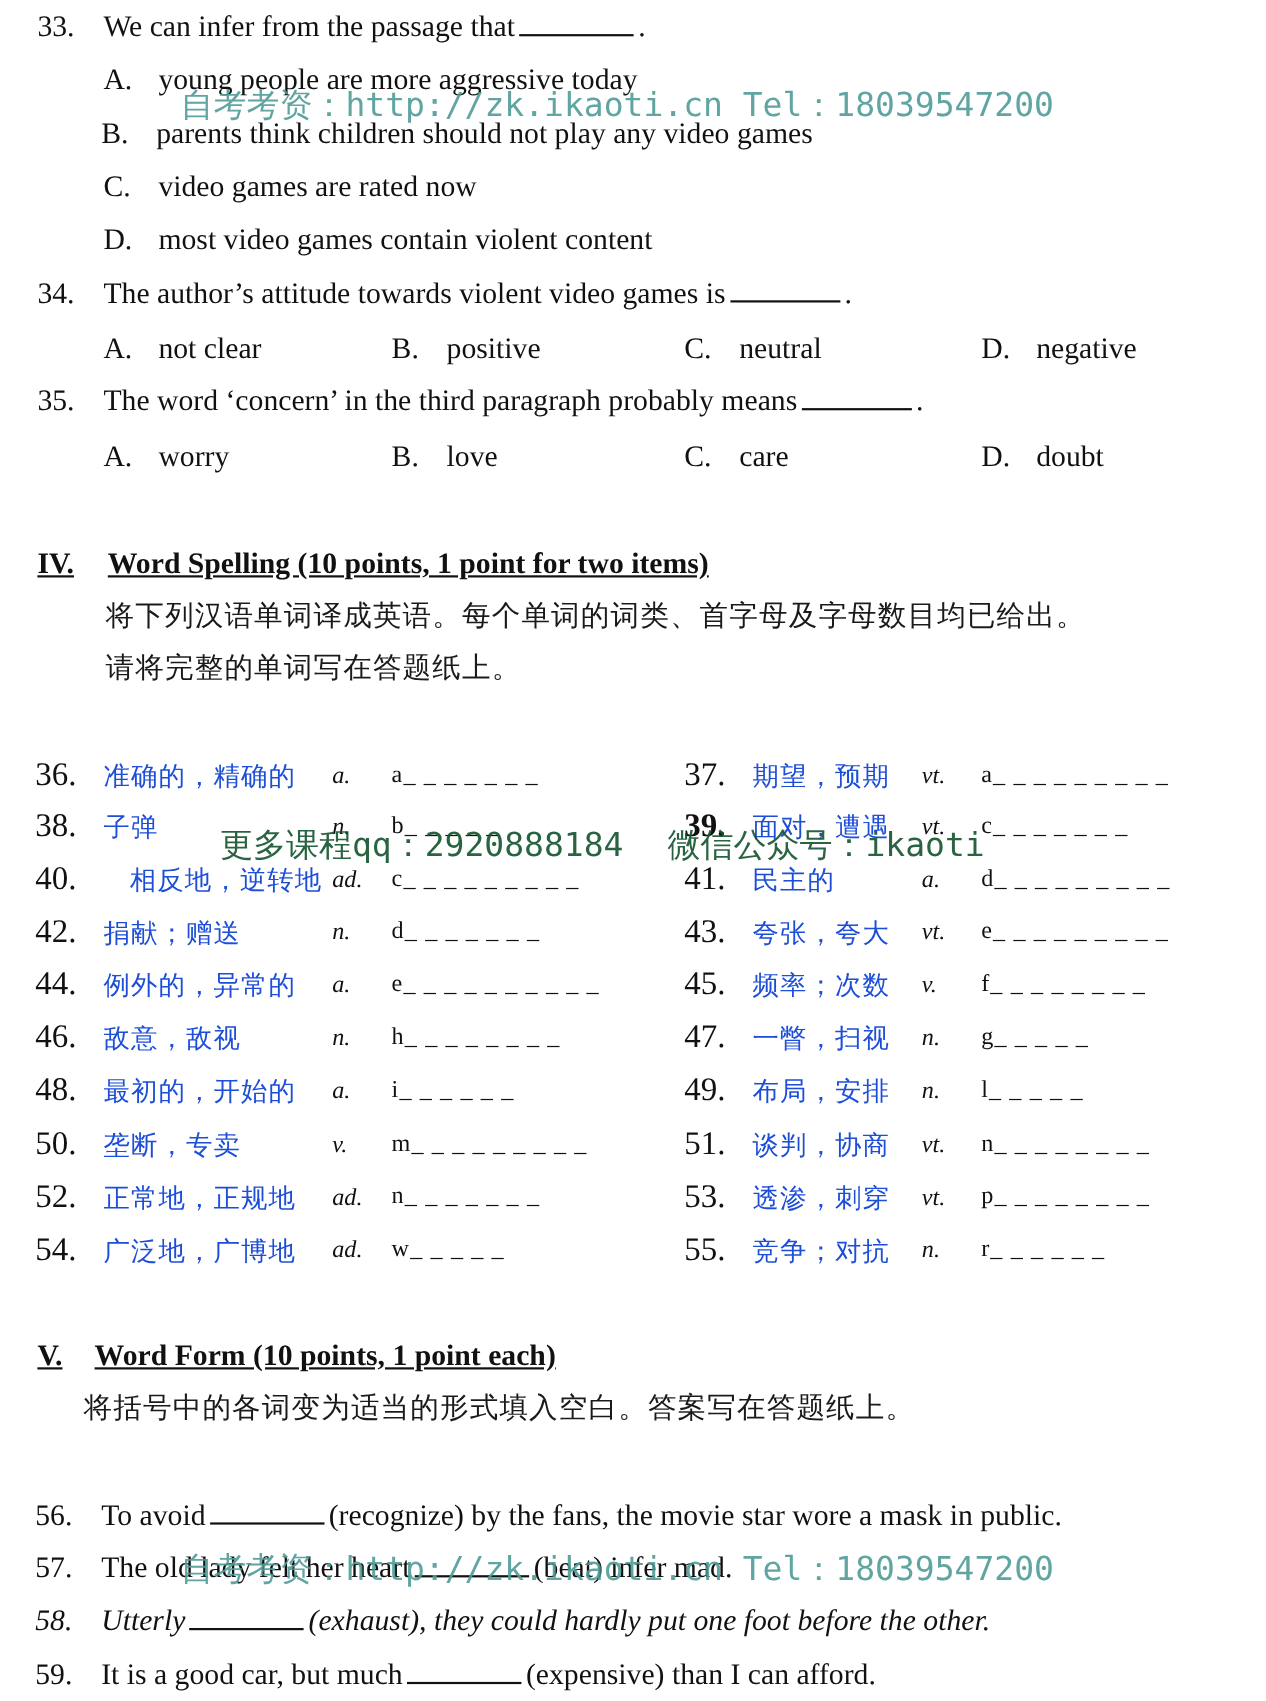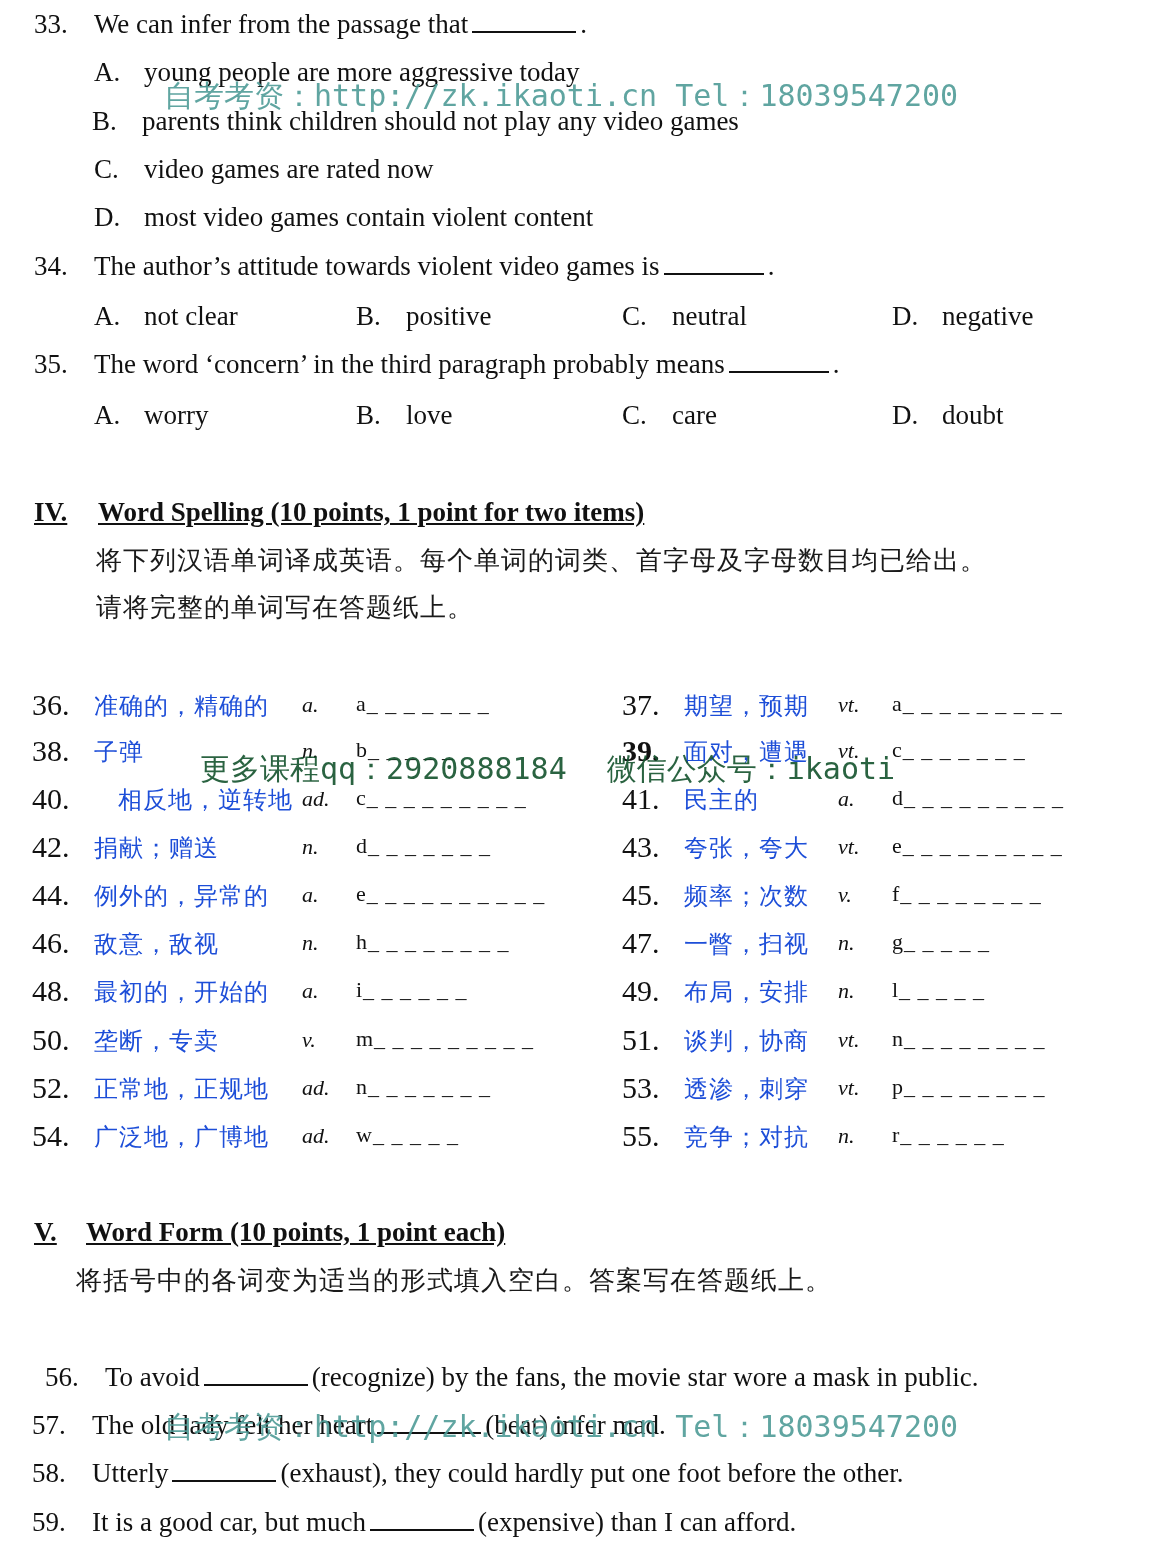--- a/index.html
+++ b/index.html
@@ -205,26 +205,26 @@
       <div class="ws-pos" style="top: 1123px; left: 838px;">n.</div>
       <div class="ws-ans" style="top: 1122px; left: 892px;">r_ _ _ _ _ _</div>
     </div>
   </div>
 
 <div class="sec-head" style="top:1215px; left:34px;">V.</div>
 <div class="sec-head" style="top:1215px; left:86px;">Word Form (10 points, 1 point each)</div>
 <div class="cn" style="top:1263px; left:76px;">将括号中的各词变为适当的形式填入空白。答案写在答题纸上。</div>
 
 <div class="line" style="top:1360px; left:32px;">
-  <span style="display:inline-block;width:60px;margin-left:13px;">56.</span><span>To avoid</span><span class="blank" style="width:104px;"></span><span>(recognize)</span> <span>by the fans, the movie star wore a mask in public.</span>
+  <span style="display:inline-block;width:60px;">56.</span><span>To avoid</span><span class="blank" style="width:104px;"></span><span>(recognize)</span> <span>by the fans, the movie star wore a mask in public.</span>
 </div>
 <div class="line" style="top:1408px; left:32px;">
   <span style="display:inline-block;width:60px;">57.</span><span>The old lady felt her heart</span><span class="blank" style="width:104px;"></span><span>(beat)</span> <span>infer mad.</span>
 </div>
-<div class="line" style="top:1456px; left:32px;">
+<div class="line" style="top:1456px; left:32px;font-style:italic;">
   <span style="display:inline-block;width:60px;">58.</span><span>Utterly</span><span class="blank" style="width:104px;"></span><span>(exhaust),</span> <span>they could hardly put one foot before the other.</span>
 </div>
 <div class="line" style="top:1505px; left:32px;">
   <span style="display:inline-block;width:60px;">59.</span><span>It is a good car, but much</span><span class="blank" style="width:104px;"></span><span>(expensive)</span> <span>than I can afford.</span>
 </div>
 
 <div class="wm wm-teal" style="top:79px; left:164px;">
   <span class="wm-cn">自考考资：</span><span>http://zk.ikaoti.cn Tel：18039547200</span>
 </div>
 <div class="wm wm-green" style="top:752px; left:200px;">

